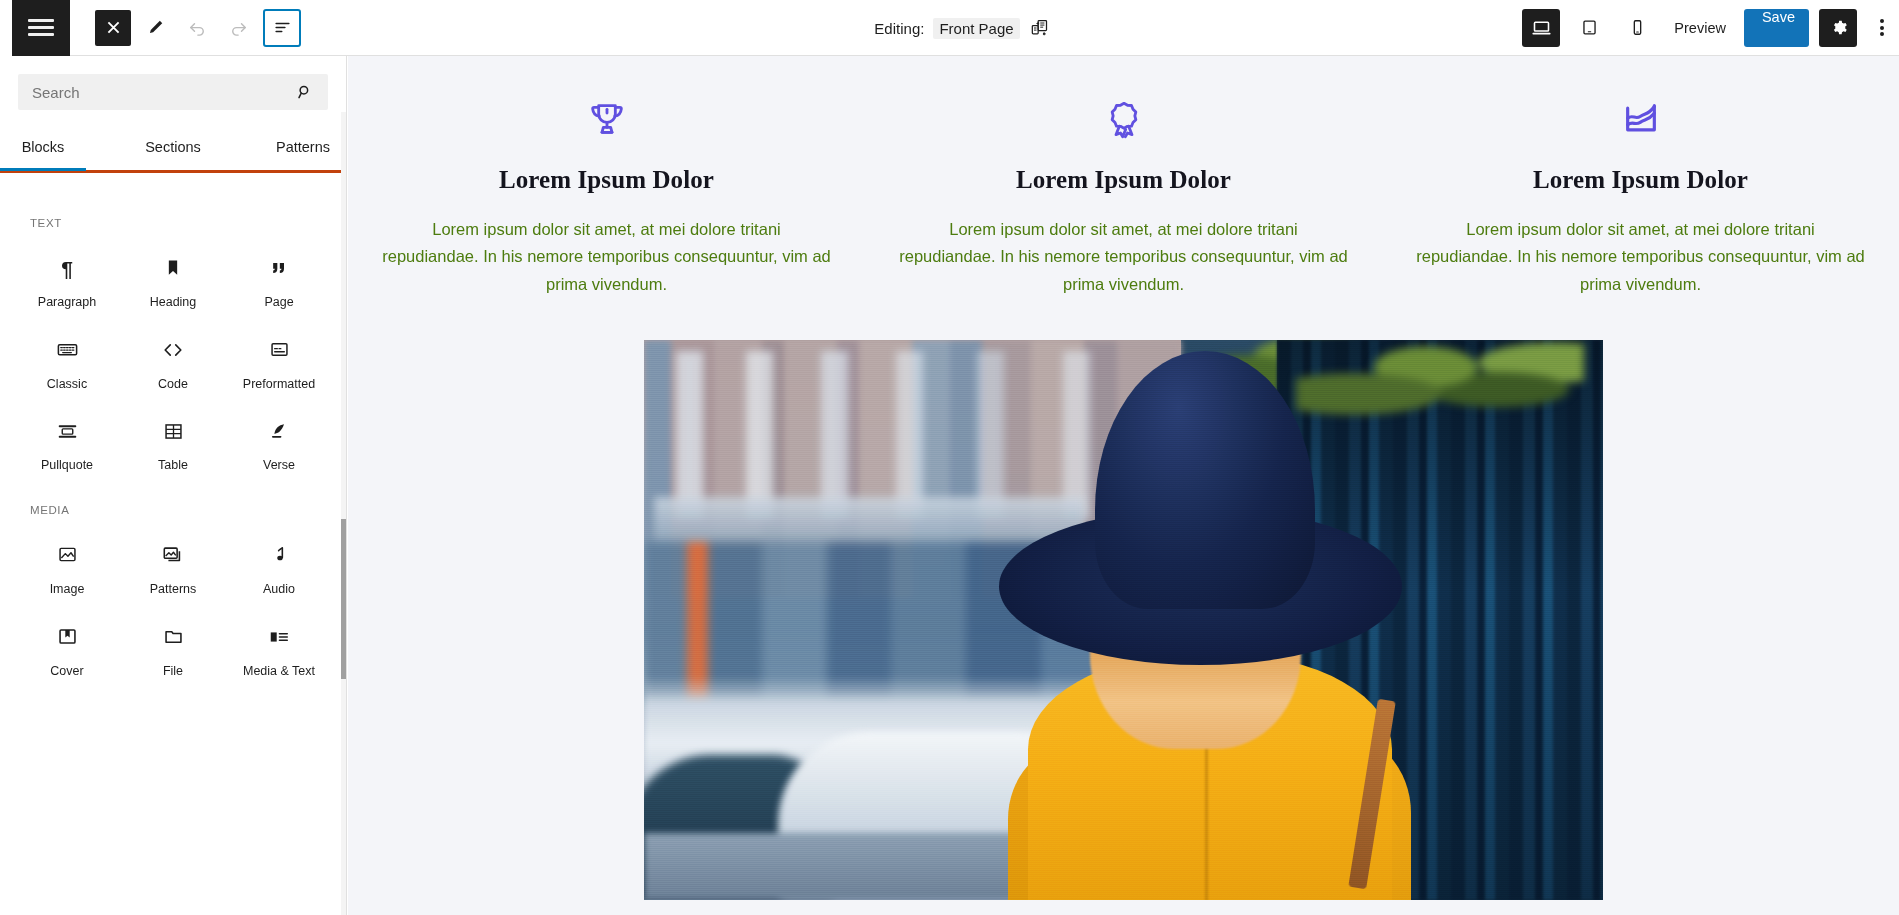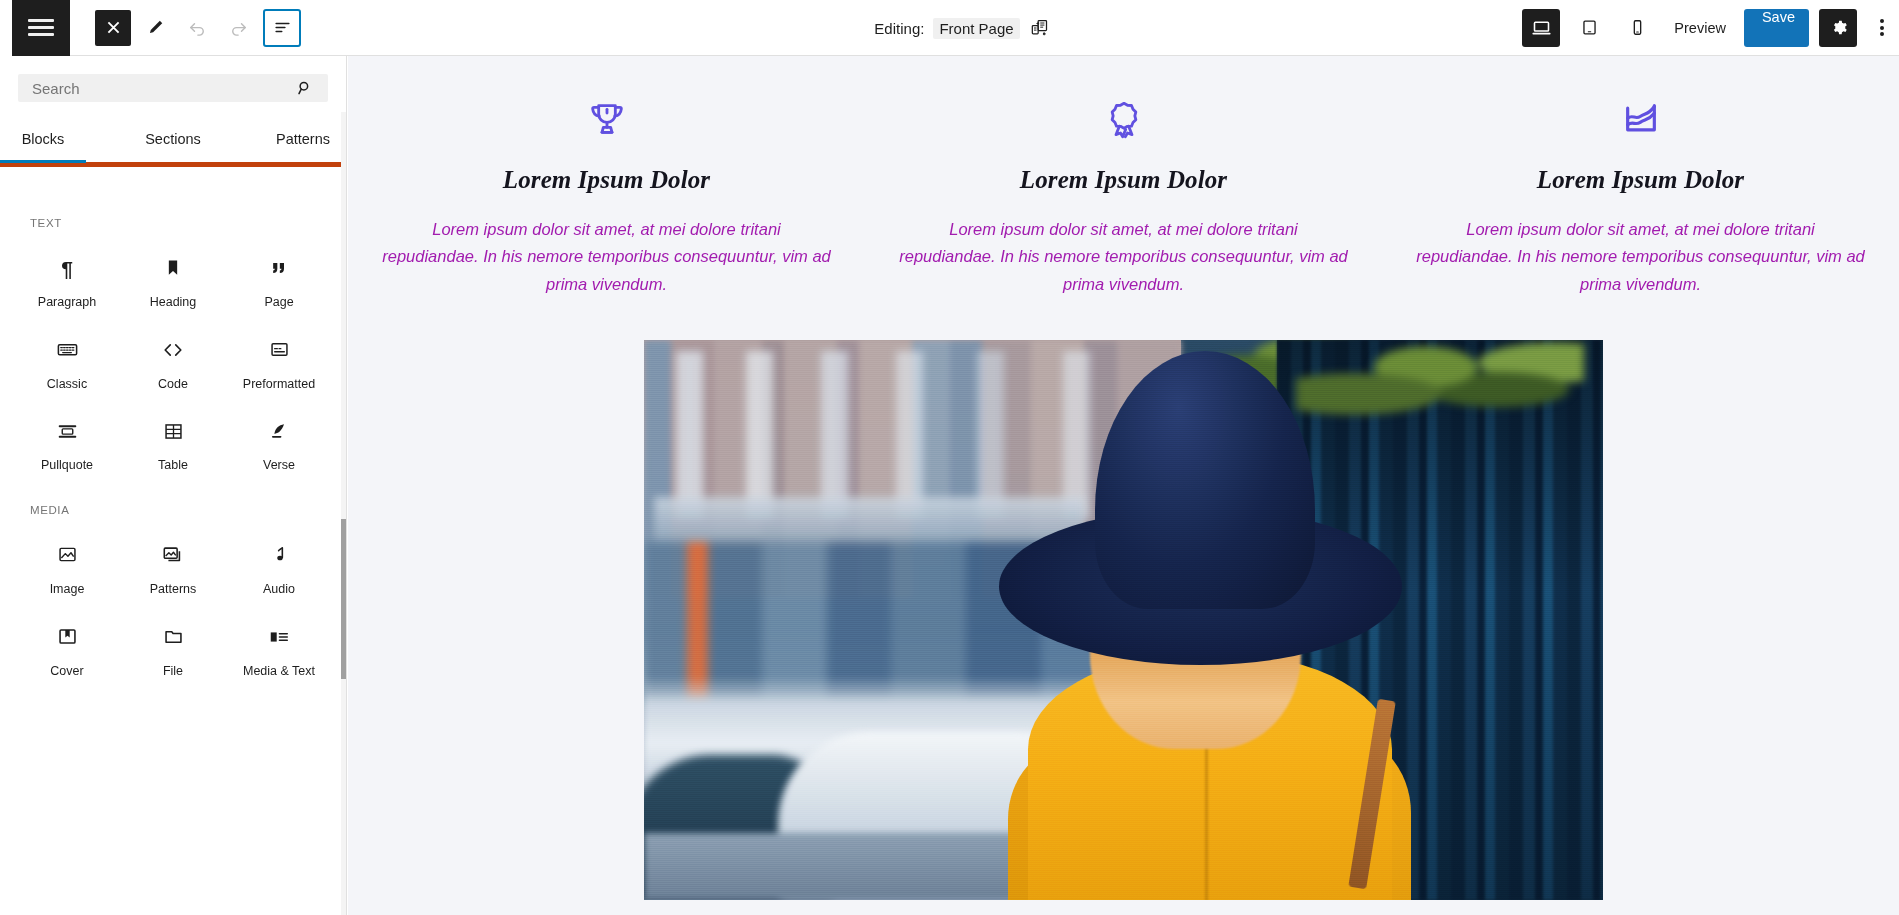--- a/index.html
+++ b/index.html
@@ -93,35 +93,35 @@
   .sidebar {
     position: absolute; top: 56px; left: 0;
     width: 347px; height: 859px;
     background: #ffffff;
     border-right: 1px solid #e0e0e0;
     overflow: hidden;
   }
   .search-wrap { padding: 18px 18px 0 18px; }
   .search-box {
     position: relative; background: #f0f0f0;
-    height: 28px; border-radius: 2px;
+    height: 36px; border-radius: 2px;
     display: flex; align-items: center;
   }
   .search-box input {
     border: 0; background: transparent; outline: none;
     font-size: 15px; color: #1e1e1e;
     padding: 0 44px 0 14px; width: 100%; height: 100%;
     font-family: "Liberation Sans", sans-serif;
   }
   .search-box input::placeholder { color: #757575; }
   .search-ico { position: absolute; right: 14px; color: #1e1e1e; display: flex; }
 
   .tabs {
     display: flex; margin-top: 18px;
-    border-bottom: 5px solid #c2410c;
+    border-bottom: 3px solid #c2410c;
     gap: 44px;
   }
   .tab {
     flex: 1; text-align: center; font-size: 14.5px;
     color: #1e1e1e; padding: 11px 0 13px 0;
     cursor: pointer; border-bottom: 3px solid transparent;
     margin-bottom: -1px;
   }
   .tab.active { border-bottom-color: #007cba; }
 
@@ -165,36 +165,36 @@
   }
 
   
   .canvas {
     position: absolute; top: 56px; left: 348px;
     width: 1551px; height: 859px;
     background: #f4f5f9;
     overflow: hidden;
   }
   .features {
-    display: flex; padding: 42px 0 0 0; font-style: italic;
+    display: flex; padding: 42px 0 0 0;
   }
   .feature {
     flex: 1; text-align: center; padding: 0 34px;
   }
   .feature .ficon {
     display: flex; justify-content: center; align-items: center;
     height: 42px; margin-bottom: 26px;
   }
   .feature h3 {
     font-family: "Liberation Serif", serif;
     font-size: 25px; font-weight: 700; color: #14141e;
     letter-spacing: .1px; margin-bottom: 22px;
   }
   .feature p {
-    font-size: 16.5px; line-height: 1.66; color: #a21caf;
+    font-size: 16.5px; line-height: 1.66; color: #4d7c0f;
   }
 
   .photo-wrap {
     margin: 42px auto 0 auto; width: 959px; height: 560px;
     overflow: hidden; position: relative;
   }
 
   
   .photo {
     position: absolute; inset: 0;

